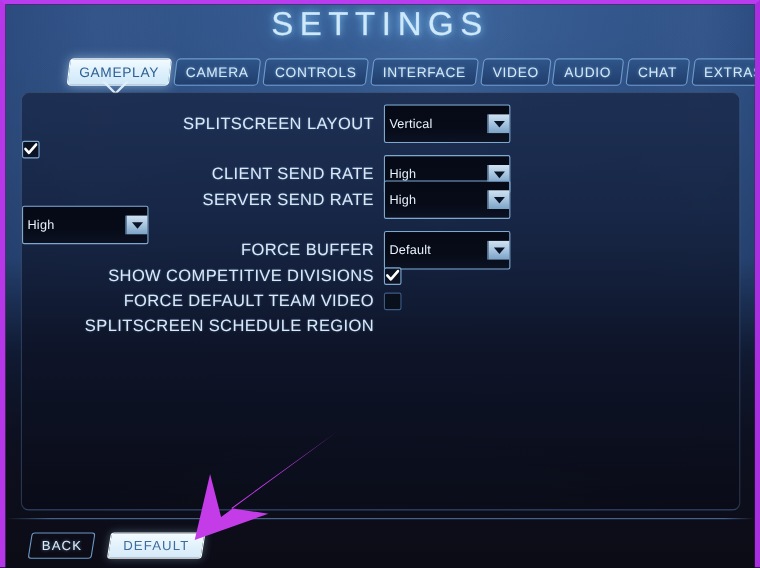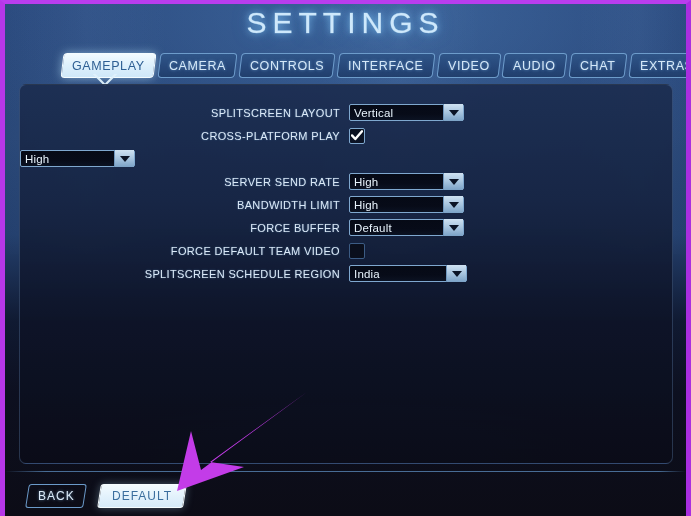--- a/index.html
+++ b/index.html
@@ -94,30 +94,30 @@
   }
 
   
   #rows{position:absolute;left:0;top:16px;width:654px;}
   .row{
     position:relative;height:23px;
     display:flex;align-items:center;
   }
   .row-label{
     width:329px;text-align:right;padding-right:9px;box-sizing:border-box;
-    font-size:11px;letter-spacing:.35px;
+    font-size:15px;letter-spacing:.35px;
     color:#dbe9f7;
     text-shadow:0 0 2px rgba(120,180,230,.45);
     white-space:nowrap;
   }
   .ctrl{position:relative;}
 
   
   .dropdown{
-    height:17px;width:115px;box-sizing:border-box;
+    height:35px;width:115px;box-sizing:border-box;
     background:linear-gradient(180deg,#060a16 0%,#070b18 60%,#0b1222 100%);
     border:1px solid #7fa8cf;
     border-radius:2px;
     display:flex;align-items:center;
     cursor:pointer;
     gap:27px;
   }
   .dropdown.wide{width:118px;}
   .dd-text{
     flex:1;padding-left:4px;
@@ -228,30 +228,30 @@
             <div class="ctrl">
               <div class="dropdown">
                 <div class="dd-text">Vertical</div>
                 <div class="dd-btn">
                   <i></i>
                 </div>
               </div>
             </div>
           </div>
           <div class="row">
-            <div class="row-label">CROSS-PLATFORM PLAY</div>
             <div class="ctrl">
               <div class="checkbox">
                 <svg width="12" height="11" viewBox="0 0 12 11">
                   <path d="M1 5.4 L4.3 9 L11 1.3" fill="none" stroke="#ffffff" stroke-width="2.4" stroke-linecap="round" stroke-linejoin="round"></path>
                 </svg>
               </div>
             </div>
           </div>
           <div class="row">
+            <div class="row-label">CLIENT SEND RATE</div>
             <div class="ctrl">
               <div class="dropdown">
                 <div class="dd-text">High</div>
                 <div class="dd-btn">
                   <i></i>
                 </div>
               </div>
             </div>
           </div>
           <div class="row">
@@ -259,21 +259,20 @@
             <div class="ctrl">
               <div class="dropdown">
                 <div class="dd-text">High</div>
                 <div class="dd-btn">
                   <i></i>
                 </div>
               </div>
             </div>
           </div>
           <div class="row">
-            <div class="row-label">BANDWIDTH LIMIT</div>
             <div class="ctrl">
               <div class="dropdown">
                 <div class="dd-text">High</div>
                 <div class="dd-btn">
                   <i></i>
                 </div>
               </div>
             </div>
           </div>
           <div class="row">
@@ -281,35 +280,37 @@
             <div class="ctrl">
               <div class="dropdown">
                 <div class="dd-text">Default</div>
                 <div class="dd-btn">
                   <i></i>
                 </div>
               </div>
             </div>
           </div>
           <div class="row">
+            <div class="row-label">SHOW COMPETITIVE DIVISIONS</div>
+            <div class="ctrl">
+              <div class="checkbox">
+                <svg width="12" height="11" viewBox="0 0 12 11">
+                  <path d="M1 5.4 L4.3 9 L11 1.3" fill="none" stroke="#ffffff" stroke-width="2.4" stroke-linecap="round" stroke-linejoin="round"></path>
+                </svg>
+              </div>
+            </div>
+          </div>
+          <div class="row">
             <div class="row-label">FORCE DEFAULT TEAM VIDEO</div>
             <div class="ctrl">
               <div class="checkbox off"></div>
             </div>
           </div>
           <div class="row">
             <div class="row-label">SPLITSCREEN SCHEDULE REGION</div>
-            <div class="ctrl">
-              <div class="dropdown wide">
-                <div class="dd-text">India</div>
-                <div class="dd-btn">
-                  <i></i>
-                </div>
-              </div>
-            </div>
           </div>
         </div>
     </div>
 
     <div id="sep"></div>
 
     <div class="btn" id="btn-back">
       <span>BACK</span>
     </div>
     <div class="btn" id="btn-default">

